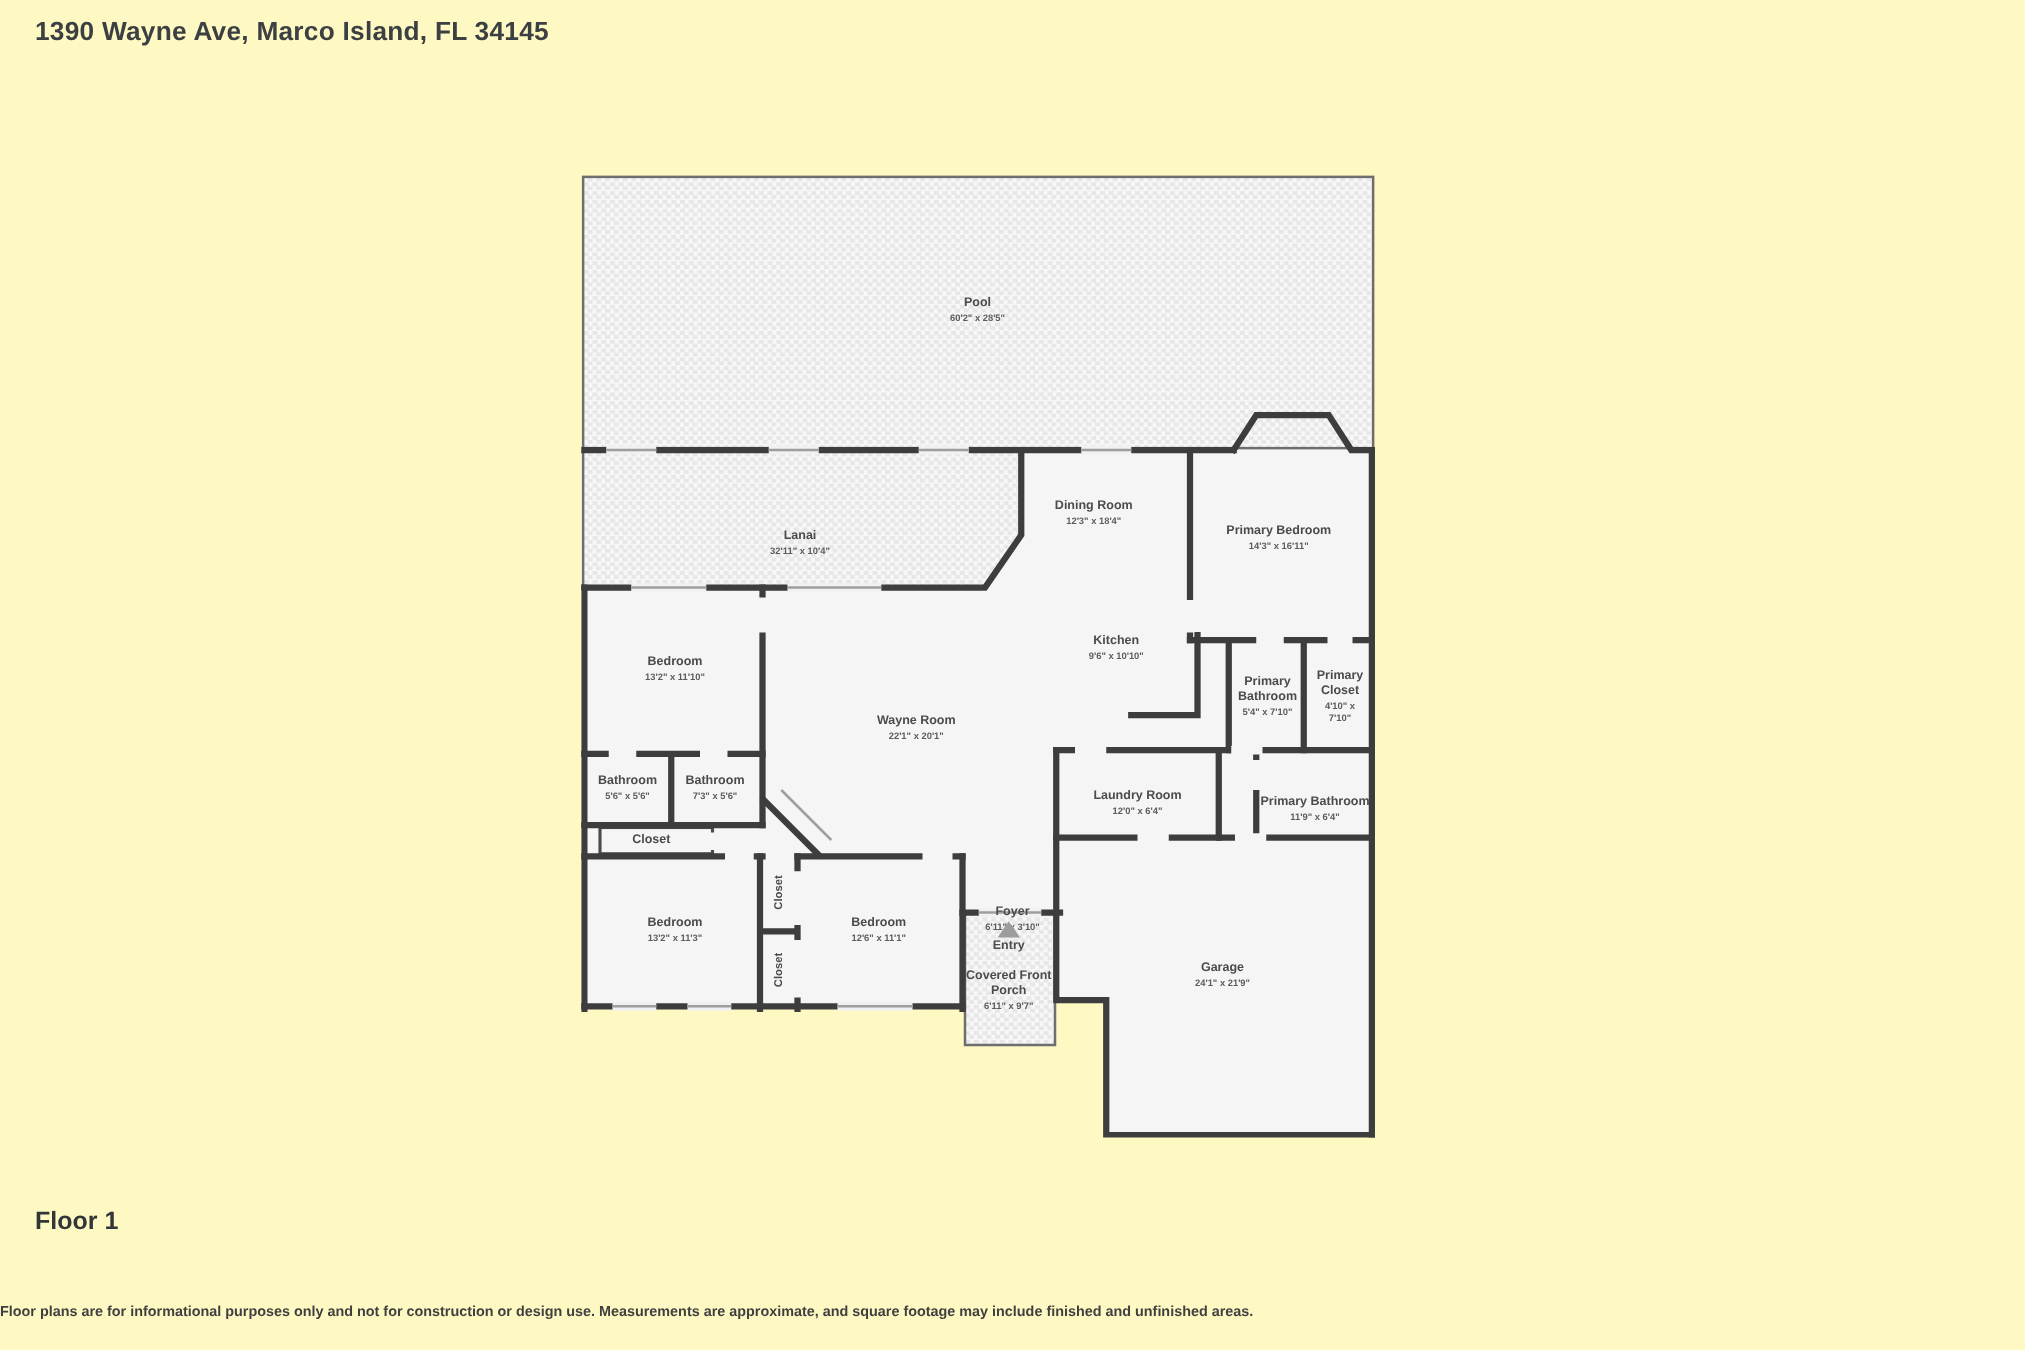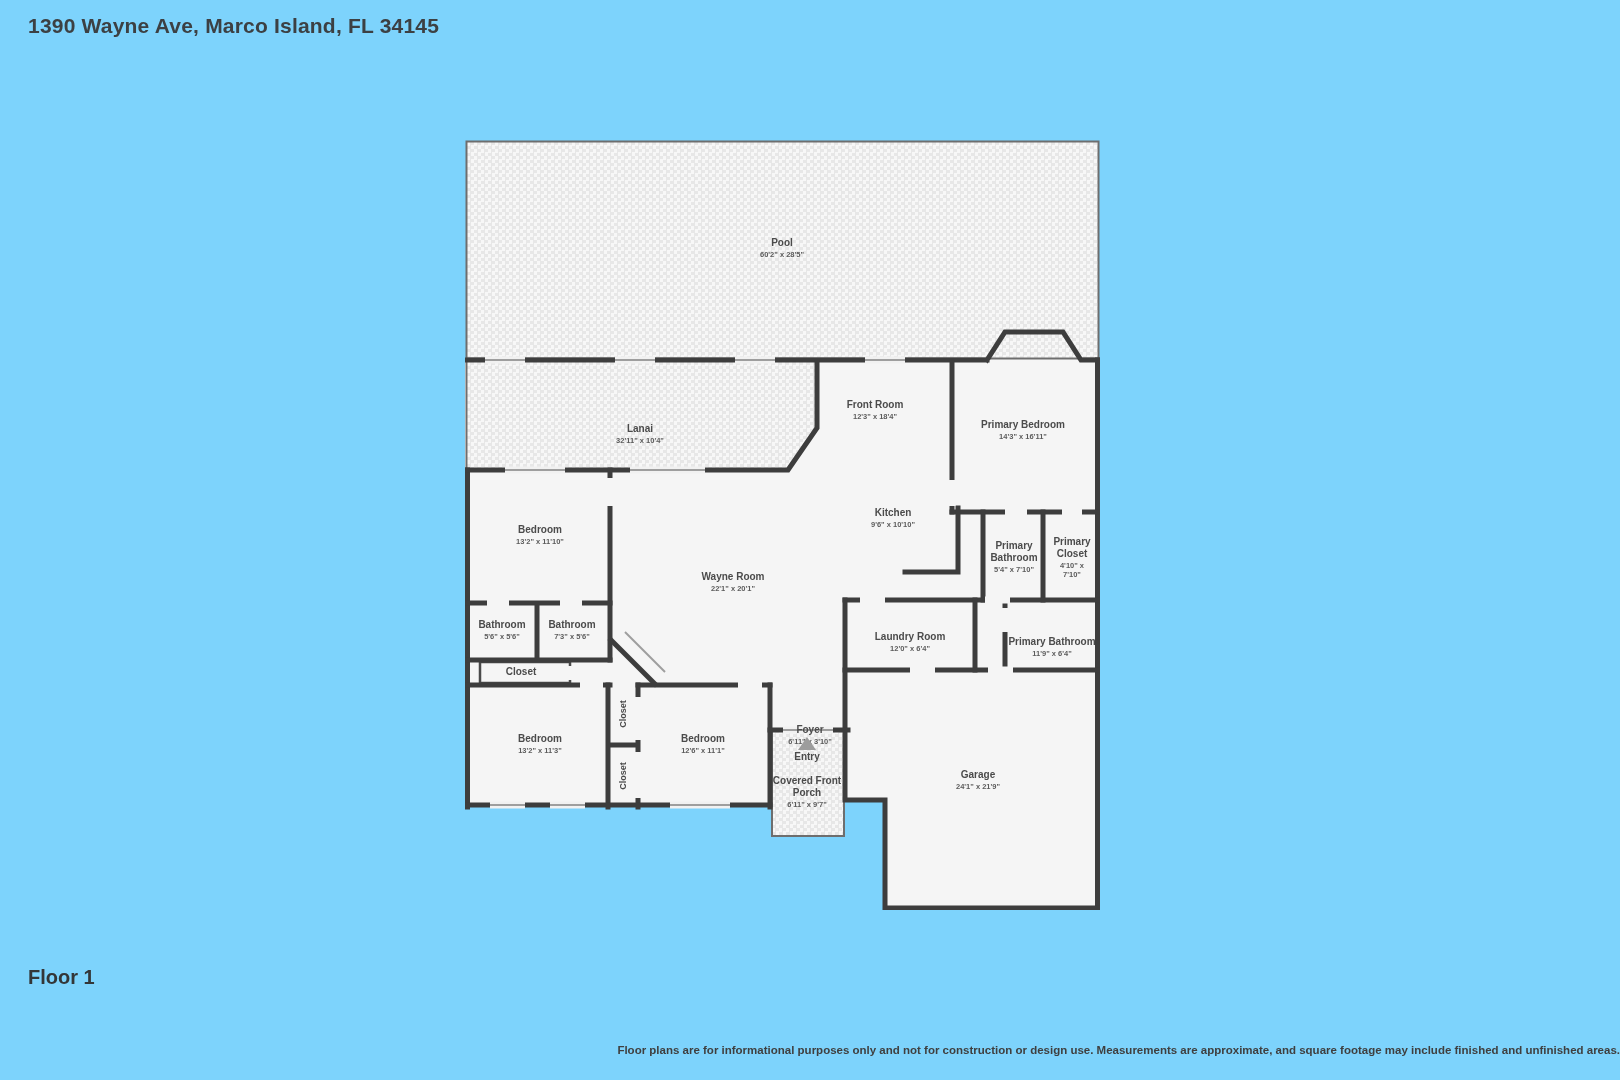--- a/index.html
+++ b/index.html
@@ -1,21 +1,21 @@
 <!DOCTYPE html>
 <html><head>
 <meta charset="utf-8">
 <style>
   html,body{margin:0;padding:0;background:#fff;}
   body{font-family:"Liberation Sans", sans-serif;}
-  #page{position:relative;width:1620px;height:1080px;background:#7dd3fc;overflow:hidden;}
+  #page{position:relative;width:1620px;height:1080px;background:#fef9c3;overflow:hidden;}
 
   .page-title{position:absolute;left:28px;top:14px;font-size:21px;font-weight:700;color:#3c4043;letter-spacing:.2px;}
   .floor-label{position:absolute;left:28px;top:926px;font-size:20px;font-weight:700;color:#333638;margin-top:40px;}
-  .disclaimer{position:absolute;left:0;top:1044px;width:1620px;text-align:right;font-size:11.5px;font-weight:700;color:#3f3f3f;}
+  .disclaimer{position:absolute;left:0;top:1044px;width:1620px;text-align:left;font-size:11.5px;font-weight:700;color:#3f3f3f;}
 
   #plan{position:absolute;left:465px;top:140px;width:635px;height:770px;padding-left:15px;}
 
   .floor{position:absolute;background:#f5f5f5;z-index:1;}
   .checker{position:absolute;z-index:2;background-color:#f7f7f7;
     background-image:conic-gradient(#e7e7e7 0 25%, rgba(0,0,0,0) 0 50%, #e7e7e7 0 75%, rgba(0,0,0,0) 0);
     background-size:7px 7px;}
   .plan-svg{position:absolute;left:0;top:0;z-index:3;}
 
   .lbl{position:absolute;z-index:4;transform:translate(-50%,-50%);text-align:center;color:#4b4b4b;white-space:nowrap;line-height:1.2;}
@@ -113,21 +113,21 @@
 
     <div class="lbl" style="left:317px;top:108px">
       <div class="rname">Pool</div>
       <div class="rdims">60'2" x 28'5"</div>
     </div>
     <div class="lbl" style="left:175px;top:294px">
       <div class="rname">Lanai</div>
       <div class="rdims">32'11" x 10'4"</div>
     </div>
     <div class="lbl" style="left:410px;top:270px">
-      <div class="rname">Front Room</div>
+      <div class="rname">Dining Room</div>
       <div class="rdims">12'3" x 18'4"</div>
     </div>
     <div class="lbl" style="left:558px;top:290px">
       <div class="rname">Primary Bedroom</div>
       <div class="rdims">14'3" x 16'11"</div>
     </div>
     <div class="lbl" style="left:428px;top:378px">
       <div class="rname">Kitchen</div>
       <div class="rdims">9'6" x 10'10"</div>
     </div>

